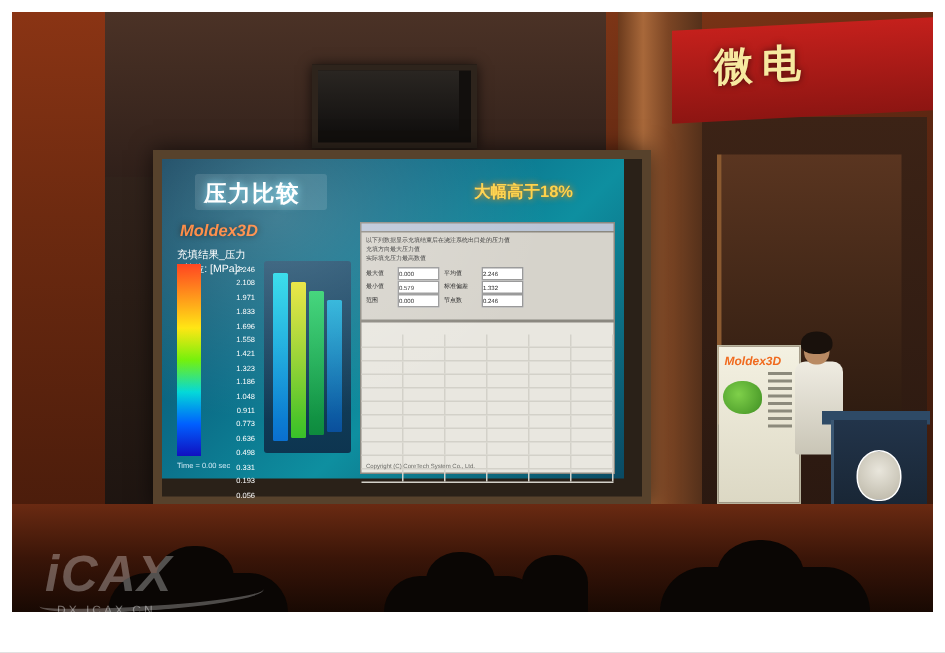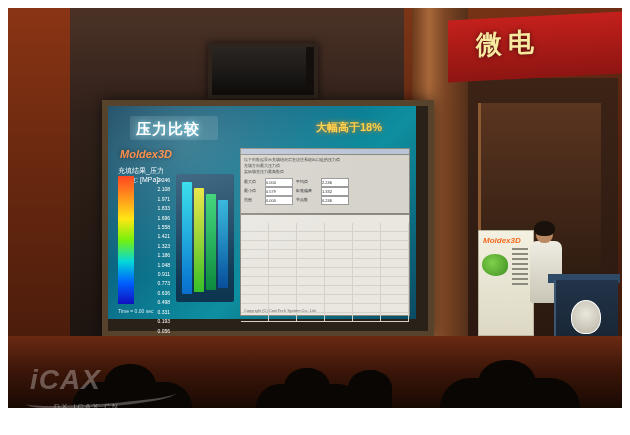--- a/index.html
+++ b/index.html
@@ -101,24 +101,24 @@
   .podium-top{position:absolute;left:540px;top:266px;width:72px;height:9px;background:#2e4a66;}
 
   
   .floor{position:absolute;left:0;top:328px;width:614px;height:72px;
     background:linear-gradient(180deg,#6a2a12 0%,#3a1508 50%,#180903 100%);}
   .head{position:absolute;bottom:0;border-radius:48% 48% 0 0;background:#0a0604;}
   .shoulder{position:absolute;bottom:0;border-radius:40px 40px 0 0;background:#0a0604;}
 
   
   .wm{position:absolute;left:22px;top:356px;width:140px;height:48px;}
-  .wm-text{position:absolute;left:0;top:0;color:rgba(255,255,255,.30);font-size:28px;
+  .wm-text{position:absolute;left:0;top:0;color:rgba(255,255,255,.30);font-size:34px;
     font-weight:bold;font-style:italic;letter-spacing:1px;text-align:right;}
   .wm-sub{position:absolute;left:8px;top:38px;color:rgba(255,255,255,.40);font-size:8px;
-    letter-spacing:2px;margin-left:16px;}
+    letter-spacing:2px;}
   .wm-swoosh{position:absolute;left:-4px;top:26px;width:150px;height:14px;
     border-bottom:3px solid rgba(255,255,255,.28);border-radius:0 0 60% 40%;transform:rotate(-3deg);}
 
   #caption{position:absolute;left:8px;top:410px;width:614px;height:20px;
     display:flex;align-items:center;justify-content:center;
     font-size:12px;color:#2b2b2b;background:#ffffff;}
 </style>
 </head>
 <body>
 

